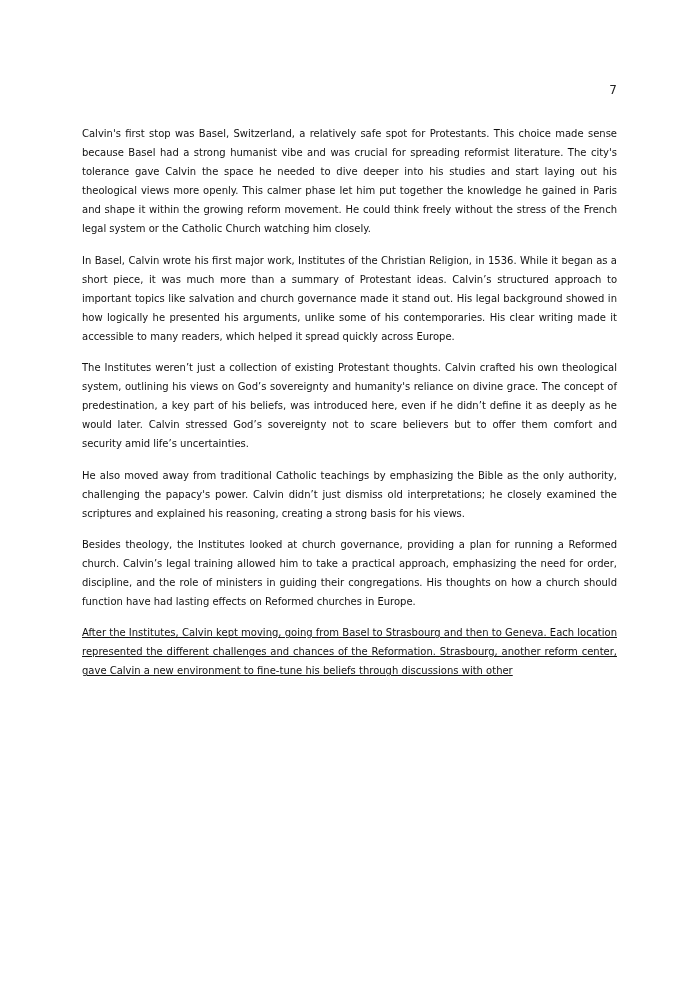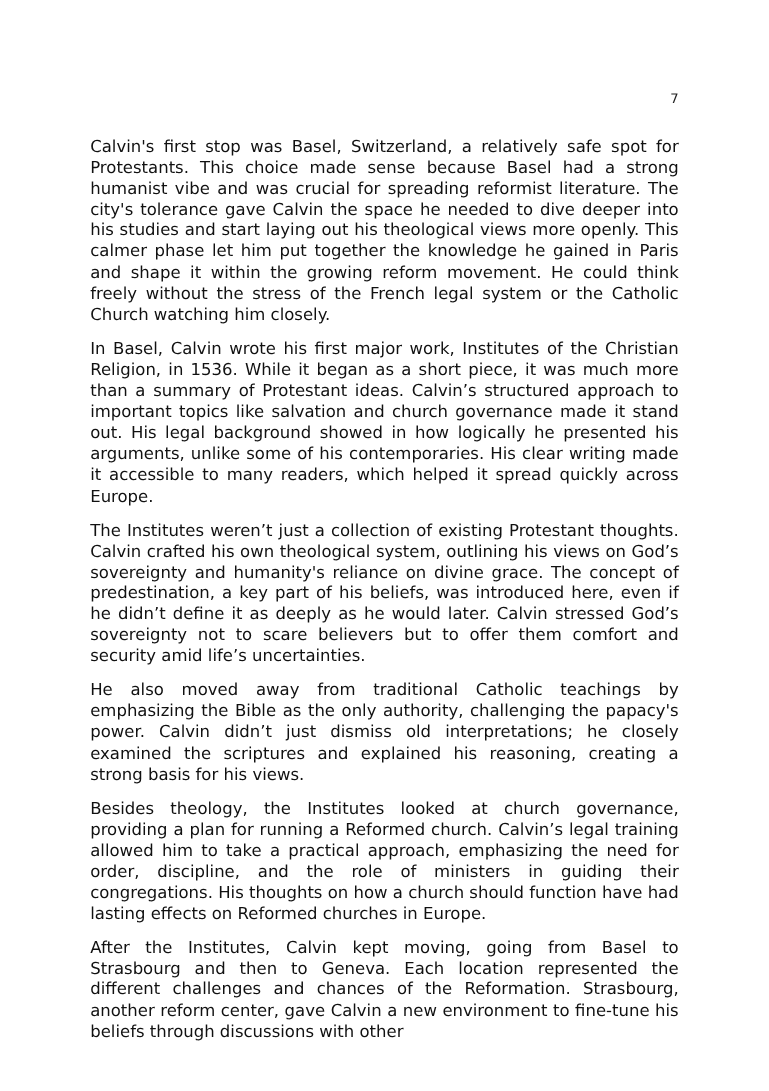--- a/index.html
+++ b/index.html
@@ -33,28 +33,29 @@
       color: #222222;
     }
     .body-text {
       position: absolute;
       left: 82px;
       top: 124px;
       width: 535px;
     }
     .para {
       margin: 0 0 12px 0;
-      font-size: 15px;
+      font-size: 10px;
       line-height: 19.1px;
       text-align: justify;
       letter-spacing: 0px;
       word-spacing: 0px;
     }
     .para.last {
       margin-bottom: 0;
+      text-decoration: underline;
     }
   </style>
 </head>
 <body>
 
 <div class="page">
   <div class="page-number">7</div>
 
   <div class="body-text">
     <p class="para">Calvin's first stop was Basel, Switzerland, a relatively safe spot for Protestants. This choice made sense because Basel had a strong humanist vibe and was crucial for spreading reformist literature. The city's tolerance gave Calvin the space he needed to dive deeper into his studies and start laying out his theological views more openly. This calmer phase let him put together the knowledge he gained in Paris and shape it within the growing reform movement. He could think freely without the stress of the French legal system or the Catholic Church watching him closely.</p>

